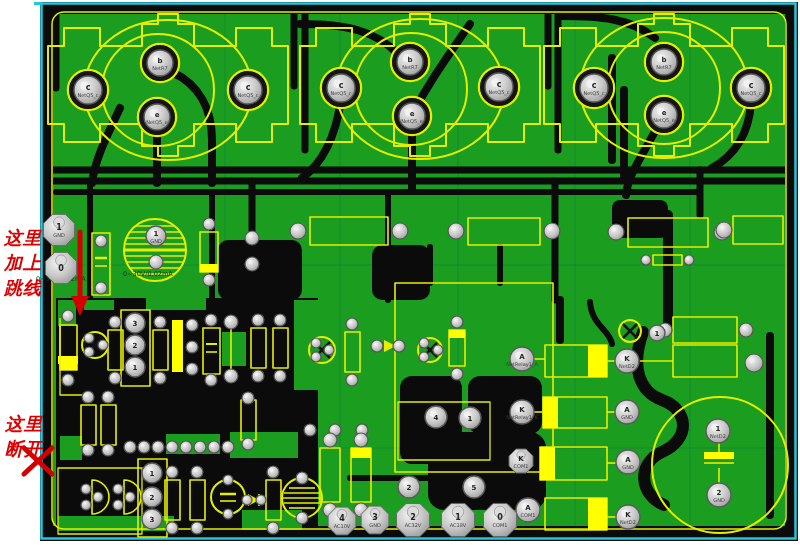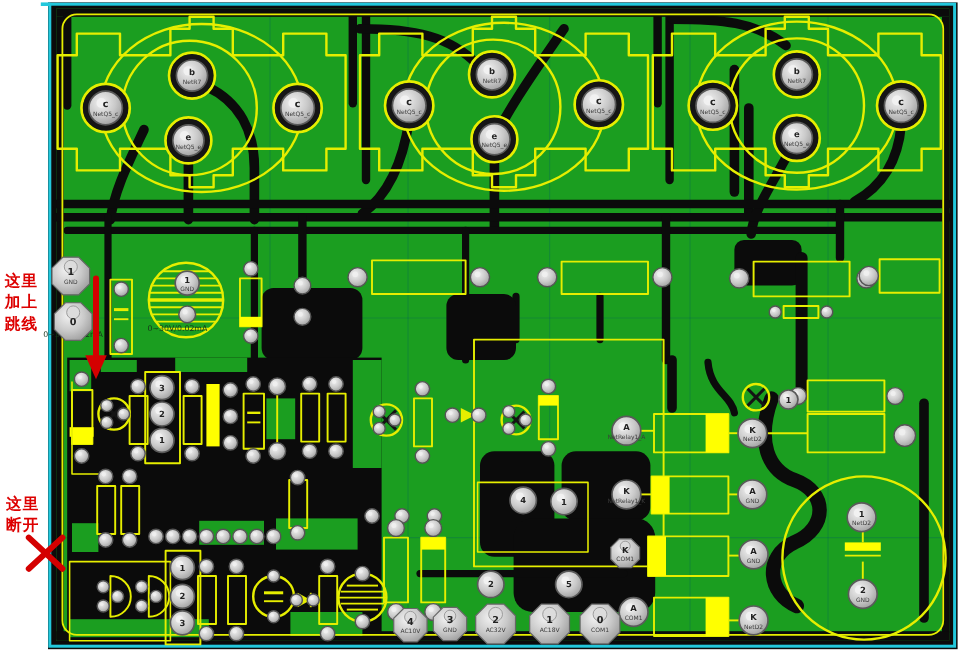--- a/index.html
+++ b/index.html
@@ -1,20 +1,20 @@
 <!DOCTYPE html>
 <html style="--red: #dd0000;"><head>
 <meta charset="utf-8">
 <style>
   html,body{margin:0;padding:0;background:#ffffff;}
   .stage{position:relative;width:800px;height:545px;background:#fff;overflow:hidden;
          font-family:"DejaVu Sans","Liberation Sans",sans-serif;}
   .stage svg{position:absolute;left:0;top:0;}
-  .note{position:absolute;font-weight:bold;font-size:13px;line-height:1.38;
-        letter-spacing:1px;color:var(--red,#dd0000);}
+  .note{position:absolute;font-weight:bold;font-size:18px;line-height:1.38;
+        letter-spacing:1px;color:var(--red,#dd0000);font-style:italic;}
   .note span{display:block;}
   text{font-family:"DejaVu Sans","Liberation Sans",sans-serif;}
 </style>
 </head>
 <body>
 
 <div class="stage">
 
 <svg id="board" width="800" height="545" viewBox="0 0 800 545">
   <defs>

